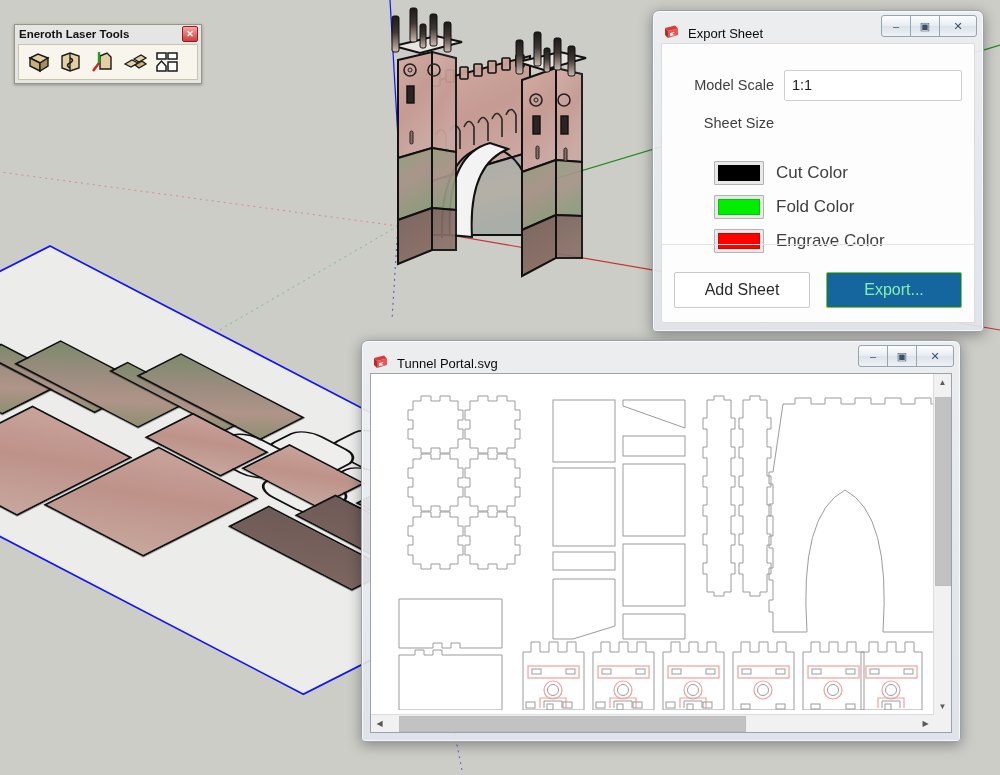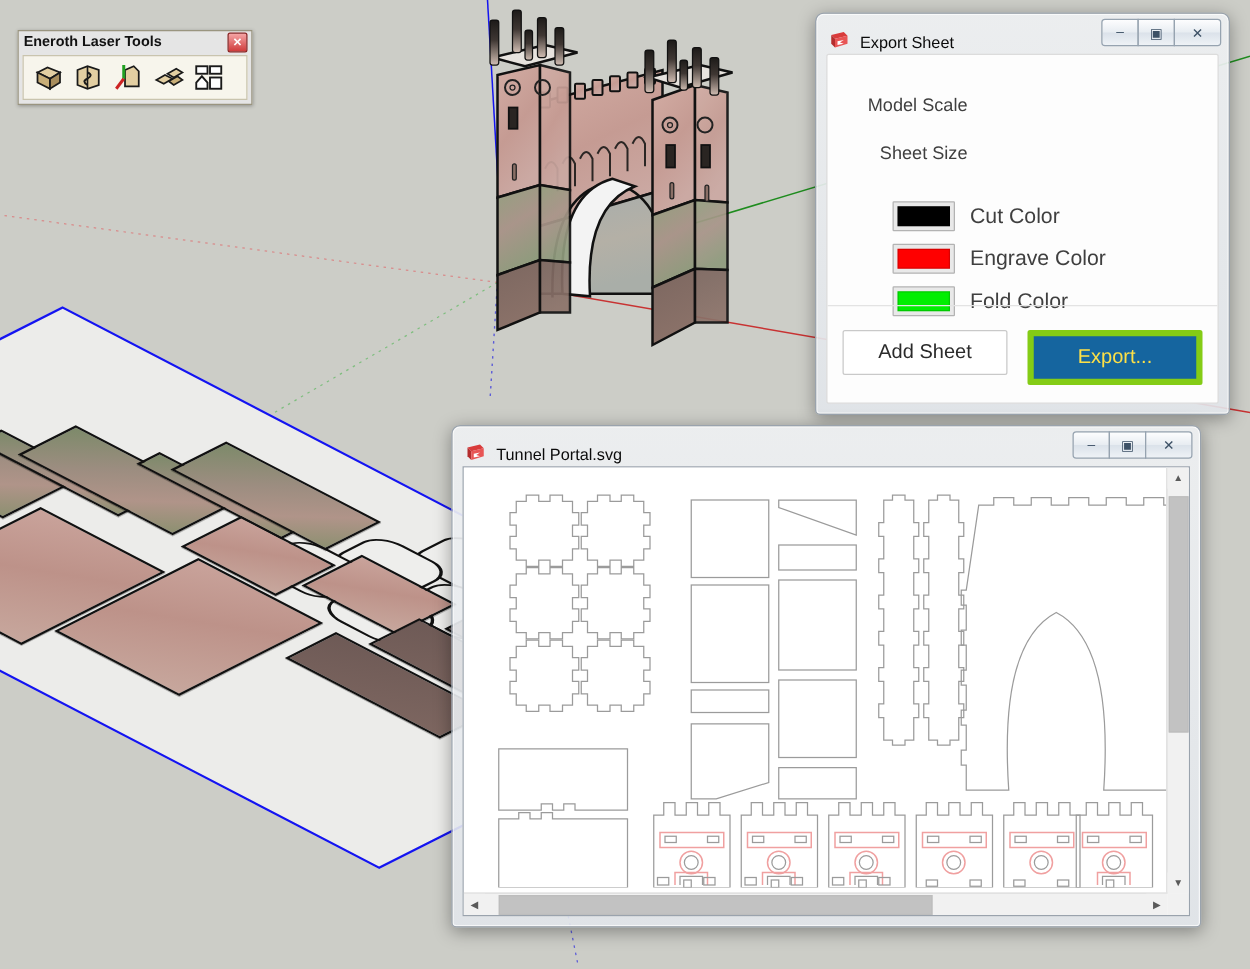--- a/index.html
+++ b/index.html
@@ -71,21 +71,21 @@
   }
   .sw-inner{width:40px;height:14px;border:1px solid rgba(0,0,0,.15);}
   .color-label{margin-left:12px;font-size:17px;color:#3f3f3f;}
   #dlg-sep{position:absolute;left:0;right:0;top:200px;height:1px;background:#e3e3e3;}
   .btn-row{position:absolute;left:12px;right:12px;bottom:14px;display:flex;gap:16px;}
   .btn{
     flex:1;height:34px;display:flex;align-items:center;justify-content:center;
     font-size:16px;border-radius:2px;cursor:default;
   }
   .btn-sec{background:#fff;border:1px solid #c9c9c9;color:#2b2b2b;}
-  .btn-pri{background:#15659f;border:5px solid #84cc16;color:#fde047;}
+  .btn-pri{background:#15659f;border:1px solid #84cc16;color:#86efac;}
 
   
   #svg-win{left:361px;top:340px;width:598px;height:400px;}
   #svg-body{
     position:absolute;left:8px;top:32px;right:8px;bottom:8px;
     background:#fff;border:1px solid #9aa3ad;overflow:hidden;
   }
   #svg-canvas{position:absolute;left:0;top:0;right:17px;bottom:17px;background:#fff;overflow:hidden;}
   
   .sb-v{position:absolute;right:0;top:0;bottom:17px;width:17px;background:#f1f1f1;border-left:1px solid #dcdcdc;}
@@ -319,44 +319,45 @@
           <span>✕</span>
         </div>
     </div>
   </div>
 
   <div id="export-body">
     <div style="height:22px;"></div>
 
     <div class="field-row">
       <div class="field-label">Model Scale</div>
+      <div class="field-input">1:1</div>
     </div>
 
     <div class="field-row">
       <div class="field-label">Sheet Size</div>
     </div>
 
     <div class="color-block">
       <div class="color-row">
         <div class="sw-outer">
           <div class="sw-inner" id="sw-cut" style="background: rgb(0, 0, 0);"></div>
         </div>
         <div class="color-label">Cut Color</div>
       </div>
       <div class="color-row">
         <div class="sw-outer">
-          <div class="sw-inner" id="sw-eng" style="background: rgb(255, 0, 0);"></div>
-        </div>
-        <div class="color-label">Engrave Color</div>
+          <div class="sw-inner" id="sw-fold" style="background: rgb(0, 238, 0);"></div>
+        </div>
+        <div class="color-label">Fold Color</div>
       </div>
       <div class="color-row">
         <div class="sw-outer">
-          <div class="sw-inner" id="sw-fold" style="background: rgb(0, 238, 0);"></div>
-        </div>
-        <div class="color-label">Fold Color</div>
+          <div class="sw-inner" id="sw-eng" style="background: rgb(255, 0, 0);"></div>
+        </div>
+        <div class="color-label">Engrave Color</div>
       </div>
     </div>
 
     <div id="dlg-sep"></div>
 
     <div class="btn-row">
       <div class="btn btn-sec">Add Sheet</div>
       <div class="btn btn-pri" id="btn-export" style="background: rgb(21, 101, 159);">Export...</div>
     </div>
   </div>

